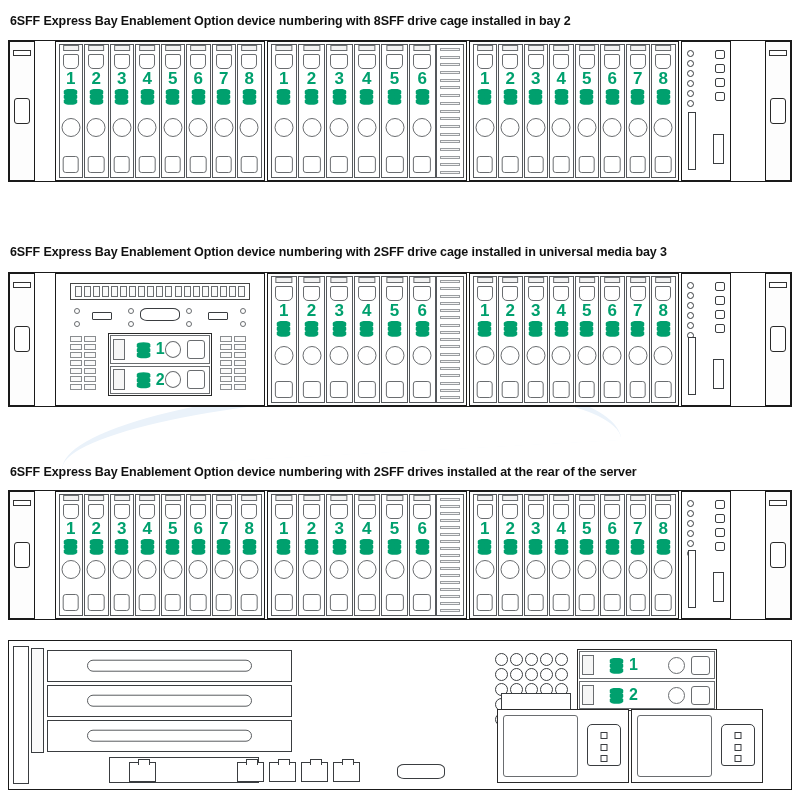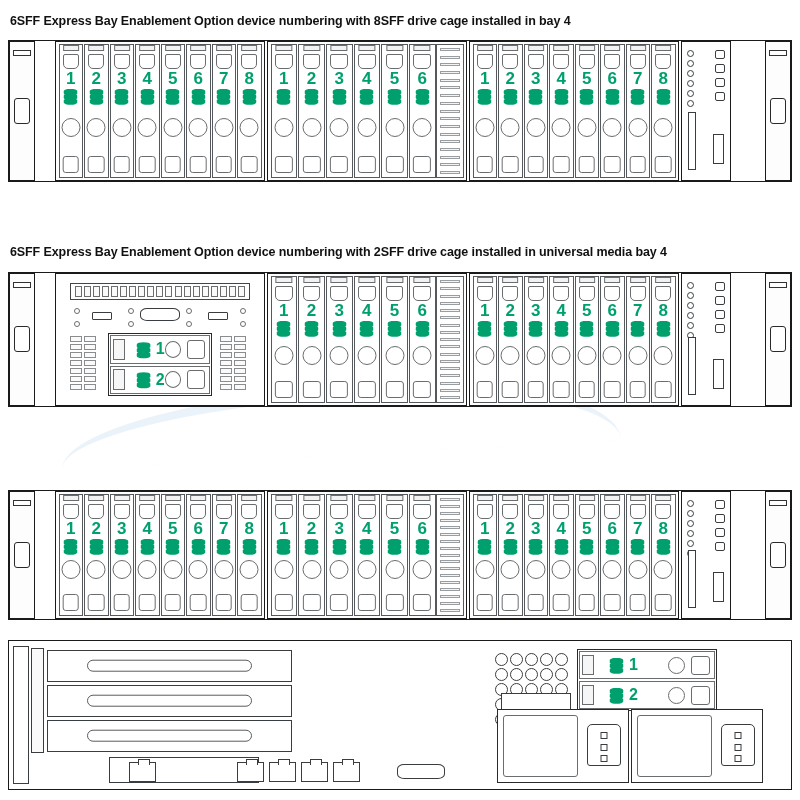--- a/index.html
+++ b/index.html
@@ -269,22 +269,23 @@
 </head>
 <body>
 
 <div id="root">
 
   <div class="wm-wrap">
     <div class="wm-letters">HS</div>
     <div class="wm-swoosh"></div>
   </div>
 
-  <div class="caption" style="top:14px">6SFF Express Bay Enablement Option device numbering with 8SFF drive cage installed in bay 4</div>
-  <div class="caption" style="top:245px">6SFF Express Bay Enablement Option device numbering with 2SFF drive cage installed in universal media bay 4</div>
+  <div class="caption" style="top:14px">6SFF Express Bay Enablement Option device numbering with 8SFF drive cage installed in bay 2</div>
+  <div class="caption" style="top:245px">6SFF Express Bay Enablement Option device numbering with 2SFF drive cage installed in universal media bay 3</div>
+  <div class="caption" style="top:465px">6SFF Express Bay Enablement Option device numbering with 2SFF drives installed at the rear of the server</div>
 
   <div class="chassis" id="d1" style="left:8px; top:40px; width:784px; height:142px;">
     <div class="ear ear-l">
       <div class="ear-notch" style="top:8px"></div>
       <div class="ear-tab" style="top:56px"></div>
     </div>
     <div class="ear ear-r">
       <div class="ear-notch" style="top:8px"></div>
       <div class="ear-tab" style="top:56px"></div>
     </div>

